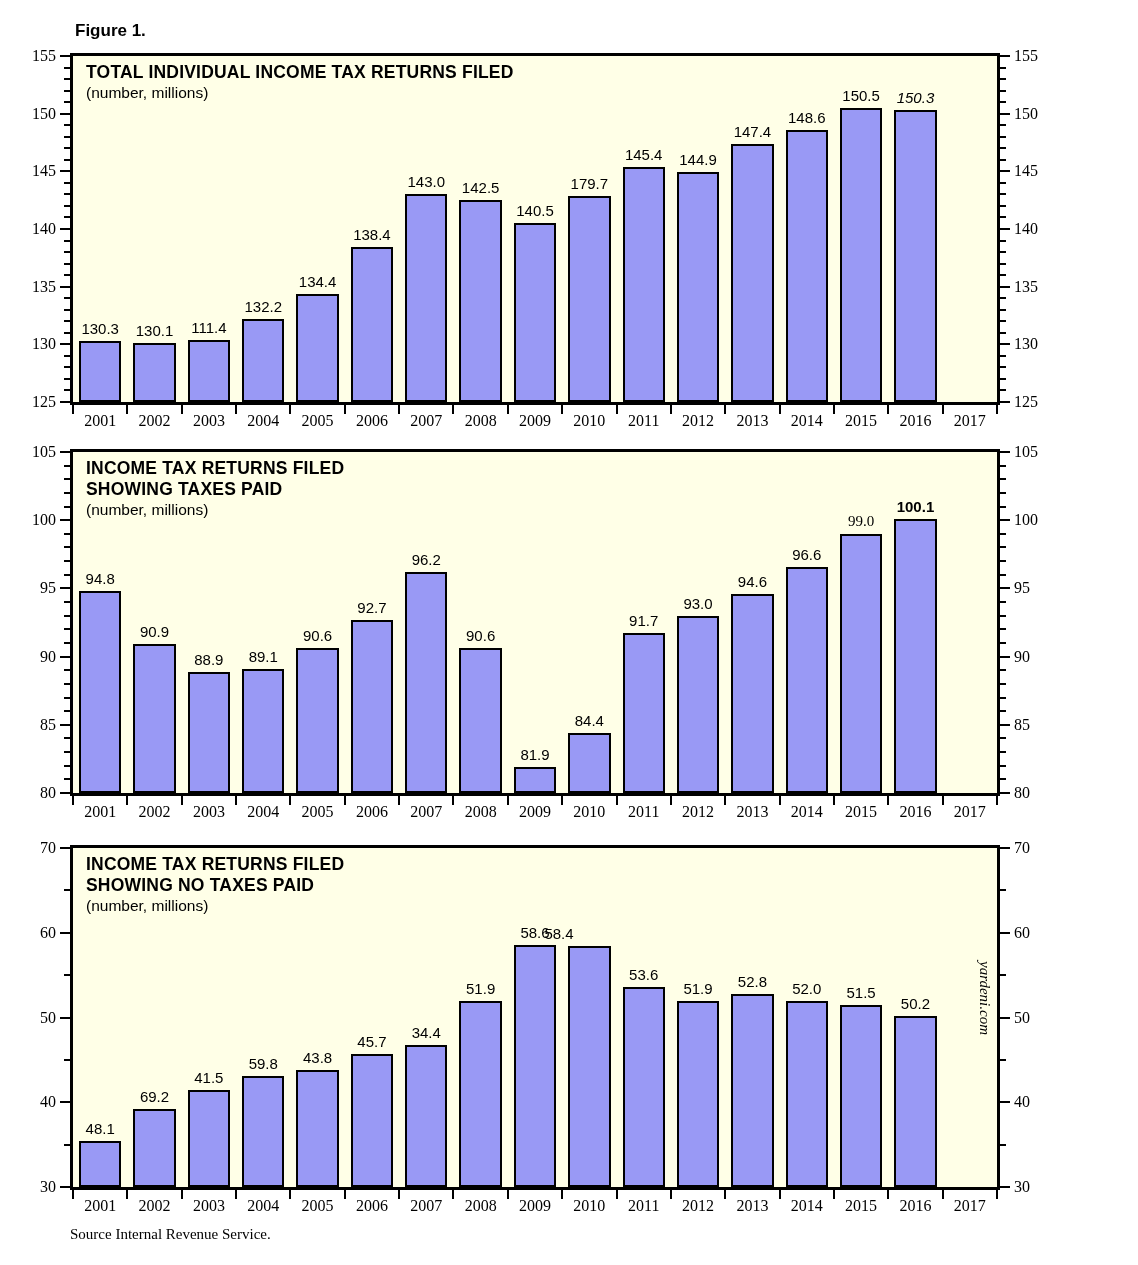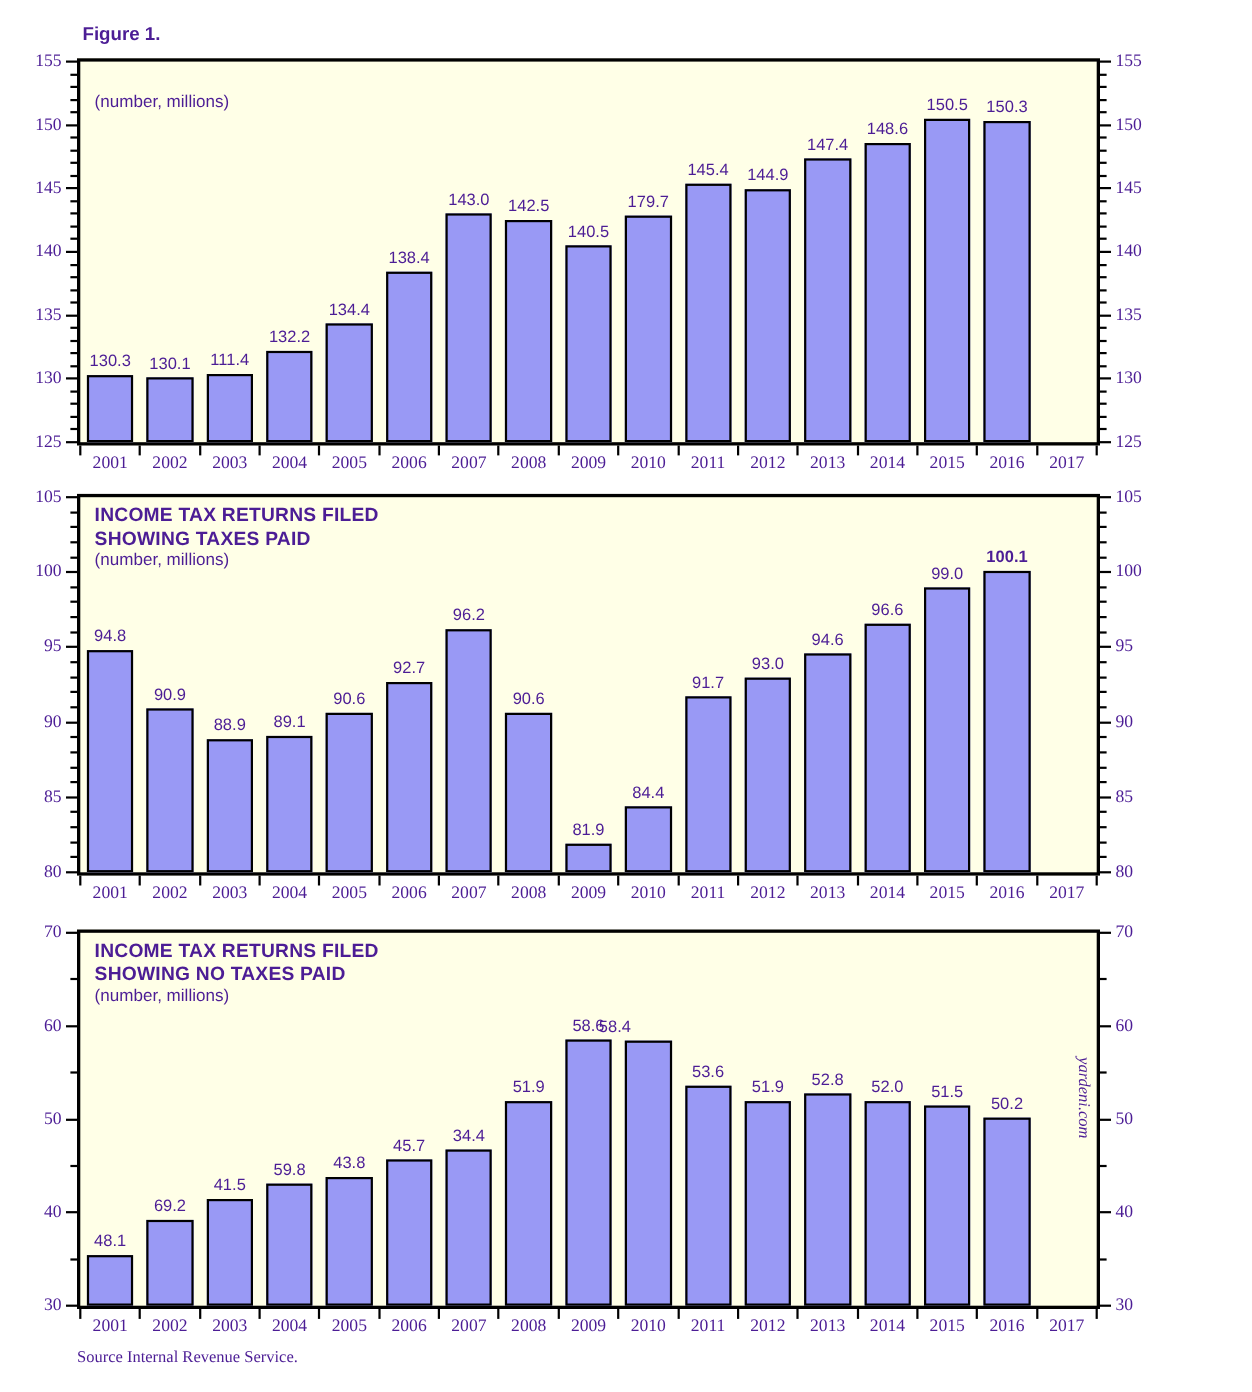--- a/index.html
+++ b/index.html
@@ -1,17 +1,17 @@
 <!DOCTYPE html>
 <html><head>
 <meta charset="utf-8">
 <style>
   html,body{margin:0;padding:0;background:#fff;}
   .page{position:relative;width:1138px;height:1265px;background:#ffffff;
-        font-family:"Liberation Sans",sans-serif;overflow:hidden;color:#4c1d95;}
+        font-family:"Liberation Sans",sans-serif;overflow:hidden;color:#000000;}
 
   .fig-label{position:absolute;left:75px;top:21px;font-size:17px;font-weight:bold;}
 
   .panel{position:absolute;left:70px;width:930px;background:#FFFFE7;
          border:3px solid #000;box-sizing:border-box;}
   .p0{top:53px;height:352px;}
   .p1{top:449px;height:347px;}
   .p2{top:845px;height:345px;}
 
   .ptitle{position:absolute;left:13px;top:6px;font-size:17.5px;font-weight:bold;
@@ -40,20 +40,24 @@
           font-family:"Liberation Serif",serif;}
 </style>
 </head>
 <body>
 
 <div class="page" id="page">
 
   <div class="fig-label">Figure 1.</div>
 
   <div class="panel p0">
+    <div class="ptitle">
+      <span>TOTAL INDIVIDUAL INCOME TAX RETURNS FILED</span>
+
+    </div>
     <div class="psub">(number, millions)</div>
   </div>
 
   <div class="panel p1">
     <div class="ptitle">
       <span>INCOME TAX RETURNS FILED</span>
       <span>SHOWING TAXES PAID</span>
     </div>
     <div class="psub">(number, millions)</div>
   </div>
@@ -205,21 +209,21 @@
     <div class="bval" style="left: 611.706px; top: 145.72px;">145.4</div>
     <div class="bar" style="left: 676.882px; top: 172.487px; width: 42.3529px; height: 229.513px; background: rgb(153, 153, 245);"></div>
     <div class="bval" style="left: 666.059px; top: 151.487px;">144.9</div>
     <div class="bar" style="left: 731.235px; top: 143.653px; width: 42.3529px; height: 258.347px; background: rgb(153, 153, 245);"></div>
     <div class="bval" style="left: 720.412px; top: 122.653px;">147.4</div>
     <div class="bar" style="left: 785.588px; top: 129.813px; width: 42.3529px; height: 272.187px; background: rgb(153, 153, 245);"></div>
     <div class="bval" style="left: 774.765px; top: 108.813px;">148.6</div>
     <div class="bar" style="left: 839.941px; top: 107.9px; width: 42.3529px; height: 294.1px; background: rgb(153, 153, 245);"></div>
     <div class="bval" style="left: 829.118px; top: 86.9px;">150.5</div>
     <div class="bar" style="left: 894.294px; top: 110.207px; width: 42.3529px; height: 291.793px; background: rgb(153, 153, 245);"></div>
-    <div class="bval" style="left: 883.471px; top: 89.2067px;">150.3</div>
+    <div class="bval" style="left: 883.471px; top: 89.2067px; font-style: italic;">150.3</div>
     <div class="ytick" style="left: 60px; top: 792px; width: 10px;"></div>
     <div class="ytick" style="left: 1000px; top: 792px; width: 10px;"></div>
     <div class="ylab left" style="left: 6px; top: 784px;">80</div>
     <div class="ylab right" style="left: 1014px; top: 784px;">80</div>
     <div class="ytick" style="left: 64px; top: 778.36px; width: 6px;"></div>
     <div class="ytick" style="left: 1000px; top: 778.36px; width: 6px;"></div>
     <div class="ytick" style="left: 64px; top: 764.72px; width: 6px;"></div>
     <div class="ytick" style="left: 1000px; top: 764.72px; width: 6px;"></div>
     <div class="ytick" style="left: 64px; top: 751.08px; width: 6px;"></div>
     <div class="ytick" style="left: 1000px; top: 751.08px; width: 6px;"></div>
@@ -334,21 +338,21 @@
     <div class="bval" style="left: 557.353px; top: 711.984px;">84.4</div>
     <div class="bar" style="left: 622.529px; top: 633.412px; width: 42.3529px; height: 159.588px; background: rgb(153, 153, 245);"></div>
     <div class="bval" style="left: 611.706px; top: 612.412px;">91.7</div>
     <div class="bar" style="left: 676.882px; top: 615.68px; width: 42.3529px; height: 177.32px; background: rgb(153, 153, 245);"></div>
     <div class="bval" style="left: 666.059px; top: 594.68px;">93.0</div>
     <div class="bar" style="left: 731.235px; top: 593.856px; width: 42.3529px; height: 199.144px; background: rgb(153, 153, 245);"></div>
     <div class="bval" style="left: 720.412px; top: 572.856px;">94.6</div>
     <div class="bar" style="left: 785.588px; top: 566.576px; width: 42.3529px; height: 226.424px; background: rgb(153, 153, 245);"></div>
     <div class="bval" style="left: 774.765px; top: 545.576px;">96.6</div>
     <div class="bar" style="left: 839.941px; top: 533.84px; width: 42.3529px; height: 259.16px; background: rgb(153, 153, 245);"></div>
-    <div class="bval" style="left: 829.118px; top: 512.84px;">99.0</div>
+    <div class="bval" style="left: 829.118px; top: 512.84px; font-family: Liberation Serif, serif;">99.0</div>
     <div class="bar" style="left: 894.294px; top: 518.836px; width: 42.3529px; height: 274.164px; background: rgb(153, 153, 245);"></div>
     <div class="bval" style="left: 883.471px; top: 497.836px; font-weight: bold;">100.1</div>
     <div class="ytick" style="left: 60px; top: 1186px; width: 10px;"></div>
     <div class="ytick" style="left: 1000px; top: 1186px; width: 10px;"></div>
     <div class="ylab left" style="left: 6px; top: 1178px;">30</div>
     <div class="ylab right" style="left: 1014px; top: 1178px;">30</div>
     <div class="ytick" style="left: 64px; top: 1143.62px; width: 6px;"></div>
     <div class="ytick" style="left: 1000px; top: 1143.62px; width: 6px;"></div>
     <div class="ytick" style="left: 60px; top: 1101.25px; width: 10px;"></div>
     <div class="ytick" style="left: 1000px; top: 1101.25px; width: 10px;"></div>

